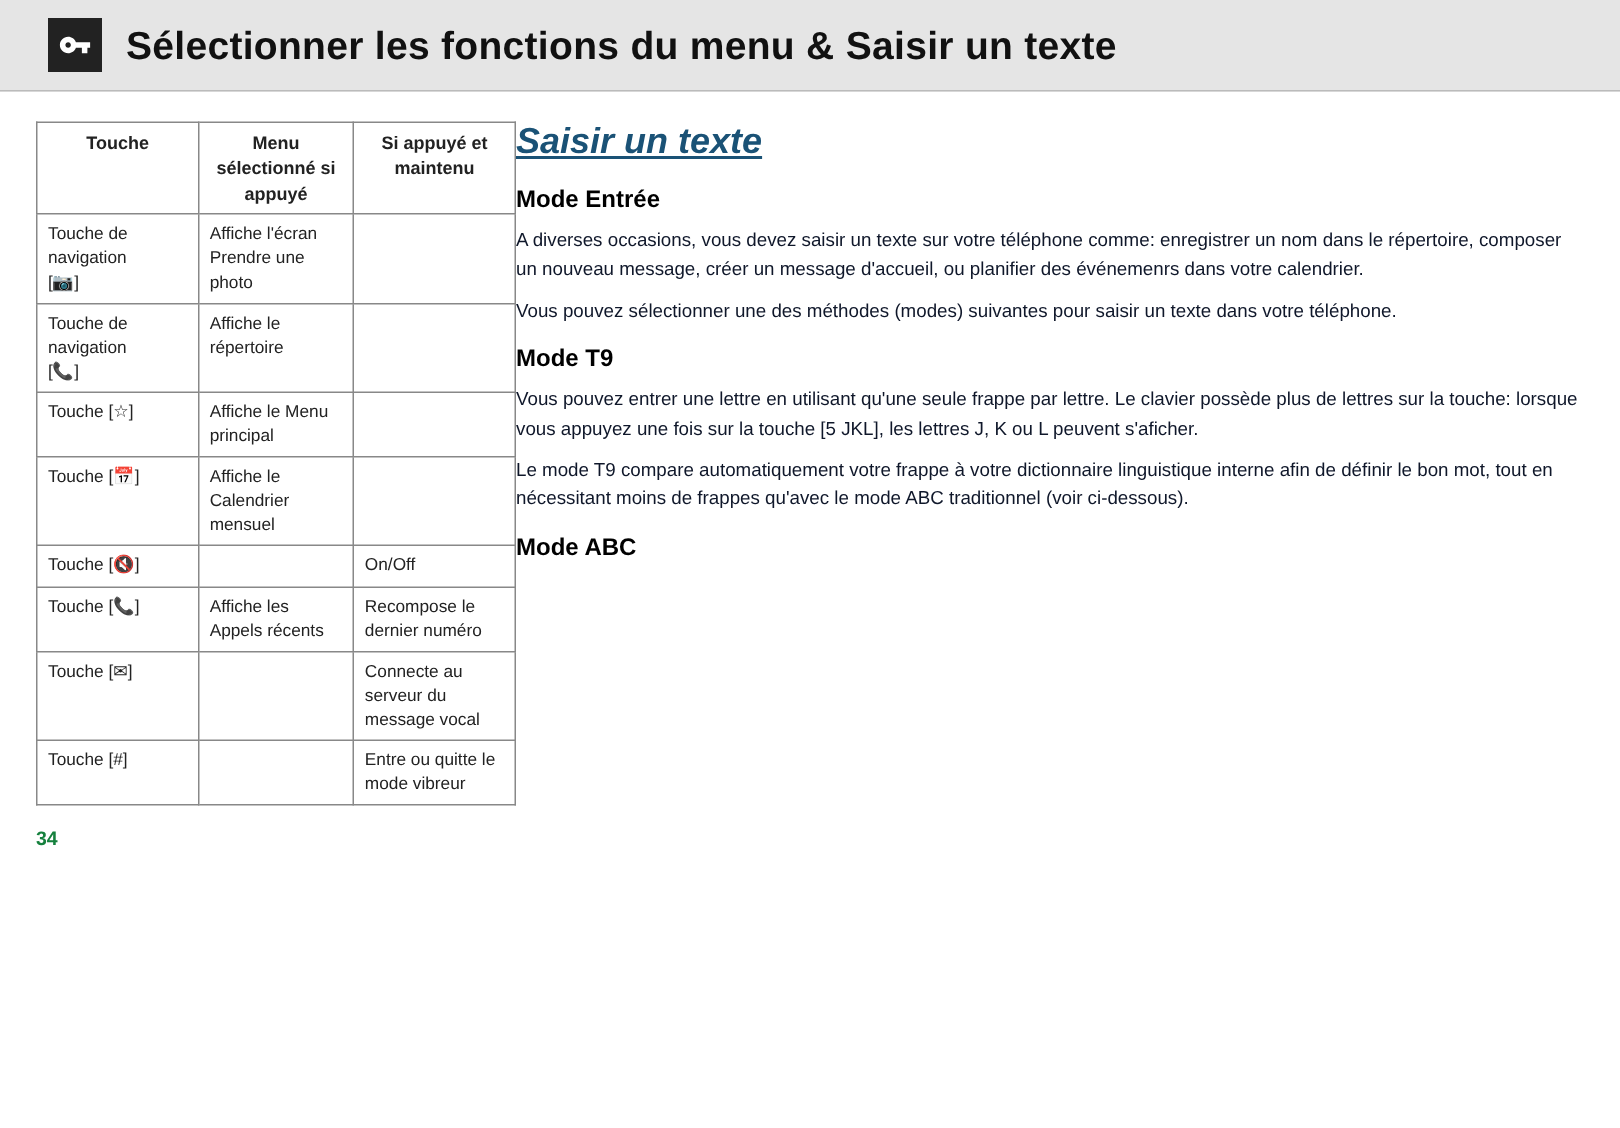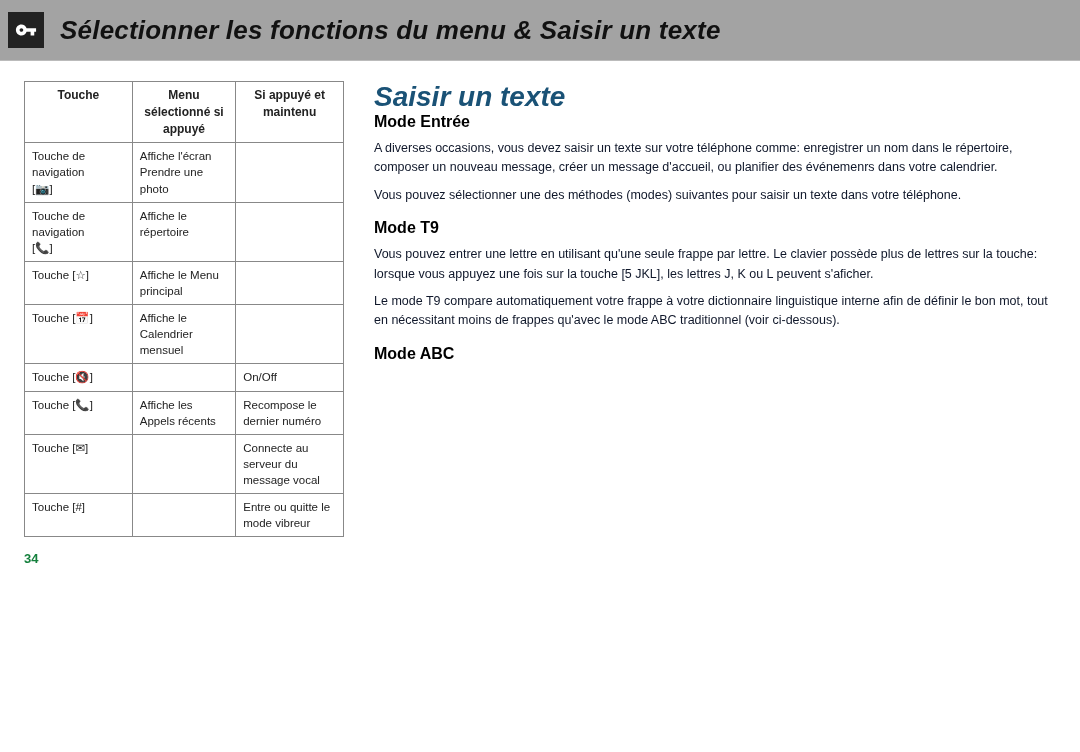--- a/index.html
+++ b/index.html
@@ -8,27 +8,26 @@
       height: 752px;
       background: #fff;
       font-family: Arial, Helvetica, sans-serif;
       font-size: 13px;
       color: #222;
       overflow: hidden;
     }
 
     
     .page-header {
-      background: #a3a3a3;
+      background: #e5e5e5;
       display: flex;
       align-items: center;
-      padding: 12px 8px;
+      padding: 12px 32px;
       gap: 16px;
       border-bottom: 1px solid #bbb;
-      font-style: italic;
     }
     .header-icon {
       width: 36px;
       height: 36px;
       background: #222;
       display: flex;
       align-items: center;
       justify-content: center;
       flex-shrink: 0;
     }
@@ -39,21 +38,20 @@
       font-size: 26px;
       font-weight: bold;
       color: #111;
       letter-spacing: 0.2px;
     }
 
     
     .content {
       display: flex;
       padding: 20px 24px;
-      gap: 30px;
       height: calc(752px - 70px);
     }
 
     
     .table-section {
       width: 320px;
       flex-shrink: 0;
     }
 
     table {
@@ -85,24 +83,26 @@
       font-weight: bold;
       font-size: 13px;
       color: #15803d;
     }
 
     
     .text-section {
       flex: 1;
     }
     .section-title {
-      font-size: 28px;
+      font-size: 24px;
       font-weight: bold;
       color: #1a5276;
+      margin-bottom: 16px;
       font-style: italic;
+      text-decoration: underline;
     }
     .subsection-title {
       font-size: 16px;
       font-weight: bold;
       color: #000000;
       margin-bottom: 8px;
       margin-top: 14px;
     }
     .subsection-title:first-of-type {
       margin-top: 0;

